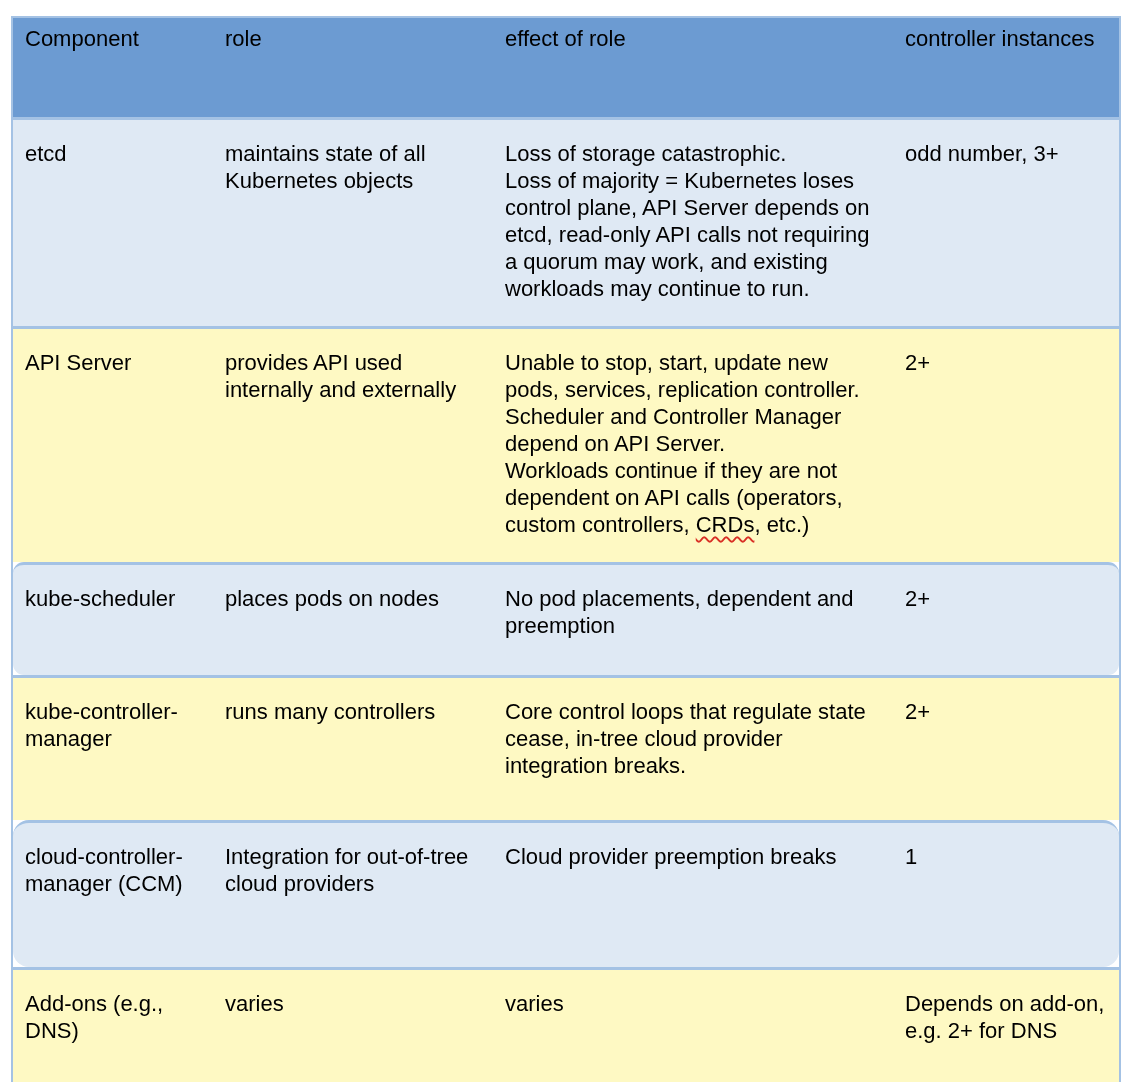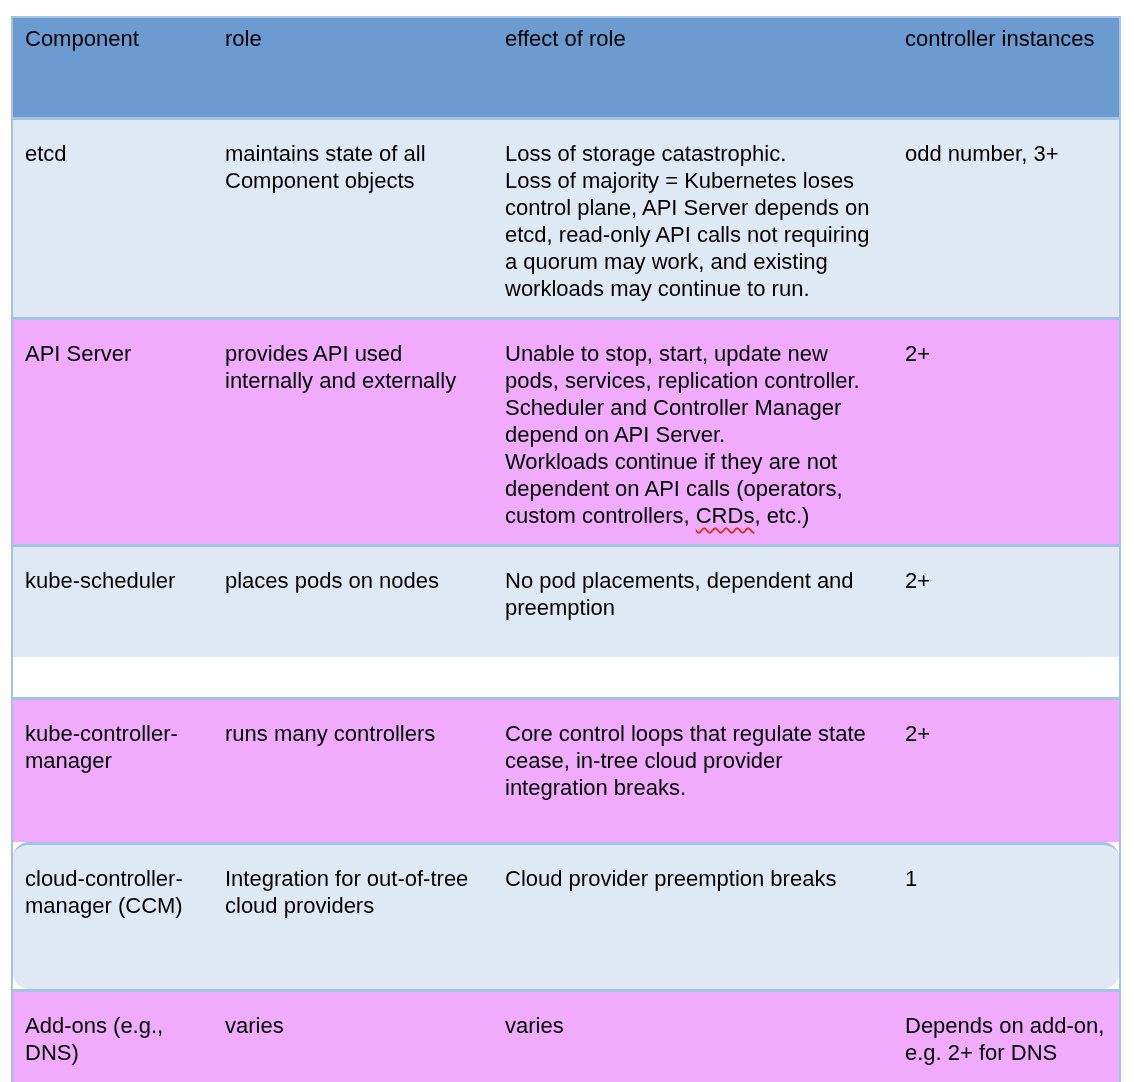--- a/index.html
+++ b/index.html
@@ -14,39 +14,39 @@
     box-sizing: border-box;
     margin: 16px 0 0 11px;
     border: 2px solid #a4c2e4;
     border-bottom-width: 4px;
     background: #ffffff;
   }
   .t-row {
     display: grid;
     grid-template-columns: 200px 280px 400px 1fr;
     border-top: 3px solid #a4c2e4;
-    background: #f0abfc;
+    background: #fef9c3;
   }
   .t-row:first-child { border-top: none; }
   .t-row.header-row { background: #6c9bd2; }
   .t-row.shaded-row { background: #dfe9f4; }
   .t-cell {
     box-sizing: border-box;
-    padding: 20px 12px 15px 12px;
+    padding: 20px 12px 24px 12px;
     font-size: 22px;
     line-height: 27px;
     white-space: pre-line;
     overflow-wrap: break-word;
   }
   .header-row .t-cell { padding-top: 7px; }
   .h-header { min-height: 99px; }
   .h-r1 { min-height: 188px; }
   .h-r2 { min-height: 205px; }
-  .h-r3 { min-height: 110px; }
-  .h-r4 { min-height: 142px; margin-top: 40px; }
+  .h-r3 { min-height: 110px; border-radius: 11px; }
+  .h-r4 { min-height: 142px; }
   .h-r5 { min-height: 144px; border-radius: 16px; }
   .h-r6 { min-height: 144px; }
   .squiggle {
     text-decoration: underline;
     text-decoration-style: wavy;
     text-decoration-color: #d93025;
     text-decoration-thickness: 2px;
     text-underline-offset: 4px;
     text-decoration-skip-ink: none;
     margin-top: 7px;
@@ -59,21 +59,21 @@
 
   <div class="t-row header-row h-header">
     <div class="t-cell">Component</div>
     <div class="t-cell">role</div>
     <div class="t-cell">effect of role</div>
     <div class="t-cell">controller instances</div>
   </div>
 
   <div class="t-row shaded-row h-r1">
     <div class="t-cell">etcd</div>
-    <div class="t-cell">maintains state of all Component objects</div>
+    <div class="t-cell">maintains state of all Kubernetes objects</div>
     <div class="t-cell">Loss of storage catastrophic.
 Loss of majority = Kubernetes loses control plane, API Server depends on etcd, read-only API calls not requiring a quorum may work, and existing workloads may continue to run.</div>
     <div class="t-cell">odd number, 3+</div>
   </div>
 
   <div class="t-row h-r2">
     <div class="t-cell">API Server</div>
     <div class="t-cell">provides API used internally and externally</div>
     <div class="t-cell"><span>Unable to stop, start, update new pods, services, replication controller.
 Scheduler and Controller Manager depend on API Server.

